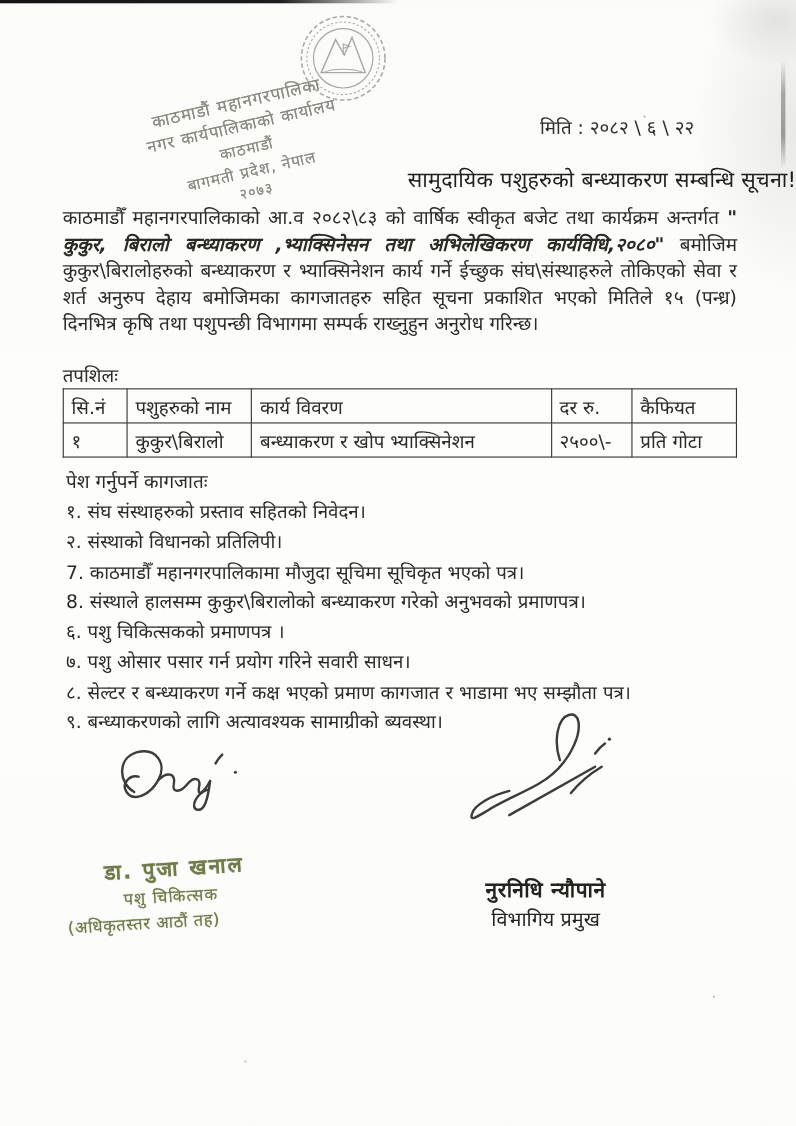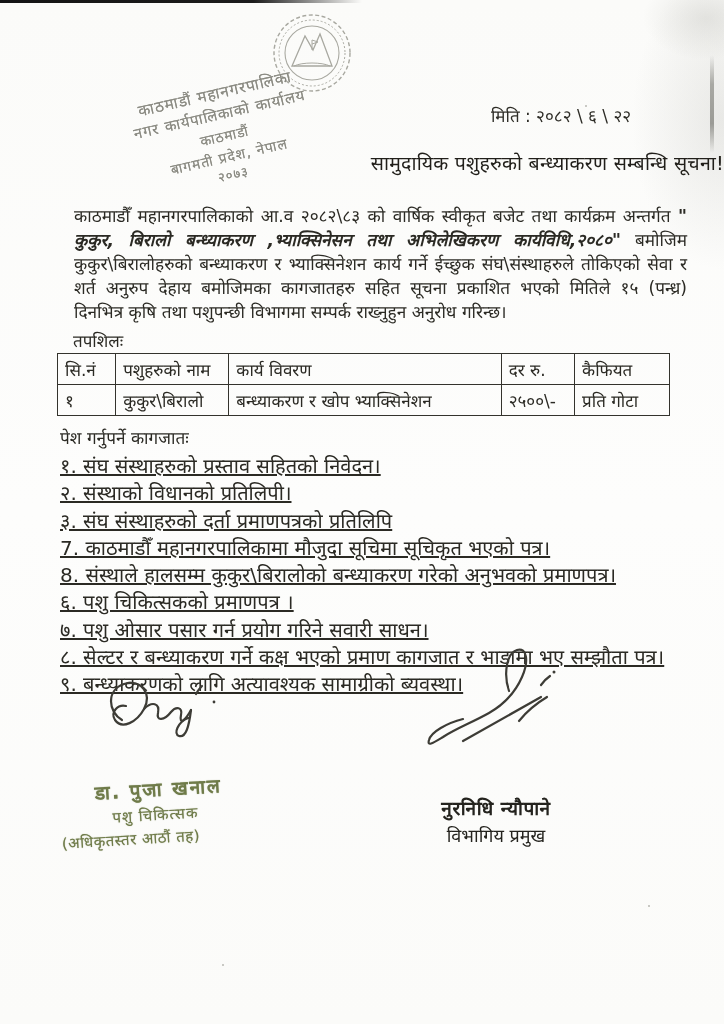--- a/index.html
+++ b/index.html
@@ -52,37 +52,37 @@
     position:absolute;top:104px;left:428px;width:266px;
     font-size:17px;text-align:center;white-space:nowrap;color:#2e2d27;
   }
   .notice-title{
     position:absolute;top:149px;left:0;width:724px;
     text-align:right;font-size:19.5px;color:#211f1a;
     letter-spacing:.2px;
   }
   .notice-body{
     position:absolute;top:187px;left:57px;width:613px;
-    margin:17px;font-size:17.2px;line-height:24px;text-align:justify;color:#2b2a24;
+    margin:0;font-size:17.2px;line-height:24px;text-align:justify;color:#2b2a24;
   }
   .notice-body .quote{font-style:italic;font-weight:600;}
 
-  .tbl-heading{position:absolute;top:329px;left:57px;font-size:17px;margin-left:16px;}
+  .tbl-heading{position:absolute;top:329px;left:57px;font-size:17px;}
   .notice-table{
     position:absolute;top:353px;left:57px;width:613px;
     border-collapse:collapse;font-size:17px;color:#2b2a24;
   }
   .notice-table th,.notice-table td{
     border:1.6px solid #34332d;
     font-weight:normal;text-align:left;
     padding:3px 7px;height:24px;white-space:nowrap;margin-top:42px;
   }
 
   .docs-heading{position:absolute;top:426px;left:60px;font-size:17.2px;}
-  .docs-list{position:absolute;top:453px;left:60px;width:610px;font-size:20px;text-decoration:underline;}
+  .docs-list{position:absolute;top:453px;left:60px;width:610px;font-size:17px;}
   .docs-list .doc-item{line-height:27.3px;}
 
   
   .sig-svg{position:absolute;}
   .sig-left{left:92px;top:676px;}
   .sig-right{left:423px;top:645px;}
   .left-stamp{
     position:absolute;left:60px;top:775px;width:230px;
     color:#6f7b49;
     transform:rotate(-3.5deg);
@@ -162,21 +162,20 @@
       <td>२५००\-</td>
       <td>प्रति गोटा</td>
     </tr>
   </tbody>
     </table>
 
   <div class="docs-heading">पेश गर्नुपर्ने कागजातः</div>
   <div class="docs-list">
     <div class="doc-item">१. संघ संस्थाहरुको प्रस्ताव सहितको निवेदन।</div>
     <div class="doc-item">२. संस्थाको विधानको प्रतिलिपी।</div>
-    <div class="doc-item">३. संघ संस्थाहरुको दर्ता प्रमाणपत्रको प्रतिलिपि</div>
     <div class="doc-item">7. काठमाडौँ महानगरपालिकामा मौजुदा सूचिमा सूचिकृत भएको पत्र।</div>
     <div class="doc-item">8. संस्थाले हालसम्म कुकुर\बिरालोको बन्ध्याकरण गरेको अनुभवको प्रमाणपत्र।</div>
     <div class="doc-item">६. पशु चिकित्सकको प्रमाणपत्र ।</div>
     <div class="doc-item">७. पशु ओसार पसार गर्न प्रयोग गरिने सवारी साधन।</div>
     <div class="doc-item">८. सेल्टर र बन्ध्याकरण गर्ने कक्ष भएको प्रमाण कागजात र भाडामा भए सम्झौता पत्र।</div>
     <div class="doc-item">९. बन्ध्याकरणको लागि अत्यावश्यक सामाग्रीको ब्यवस्था।</div>
   </div>
 
   <svg class="sig-svg sig-left" width="140" height="82" viewBox="0 0 140 82">
     <g stroke="#3d3c36" stroke-width="2.2" fill="none" stroke-linecap="round">

